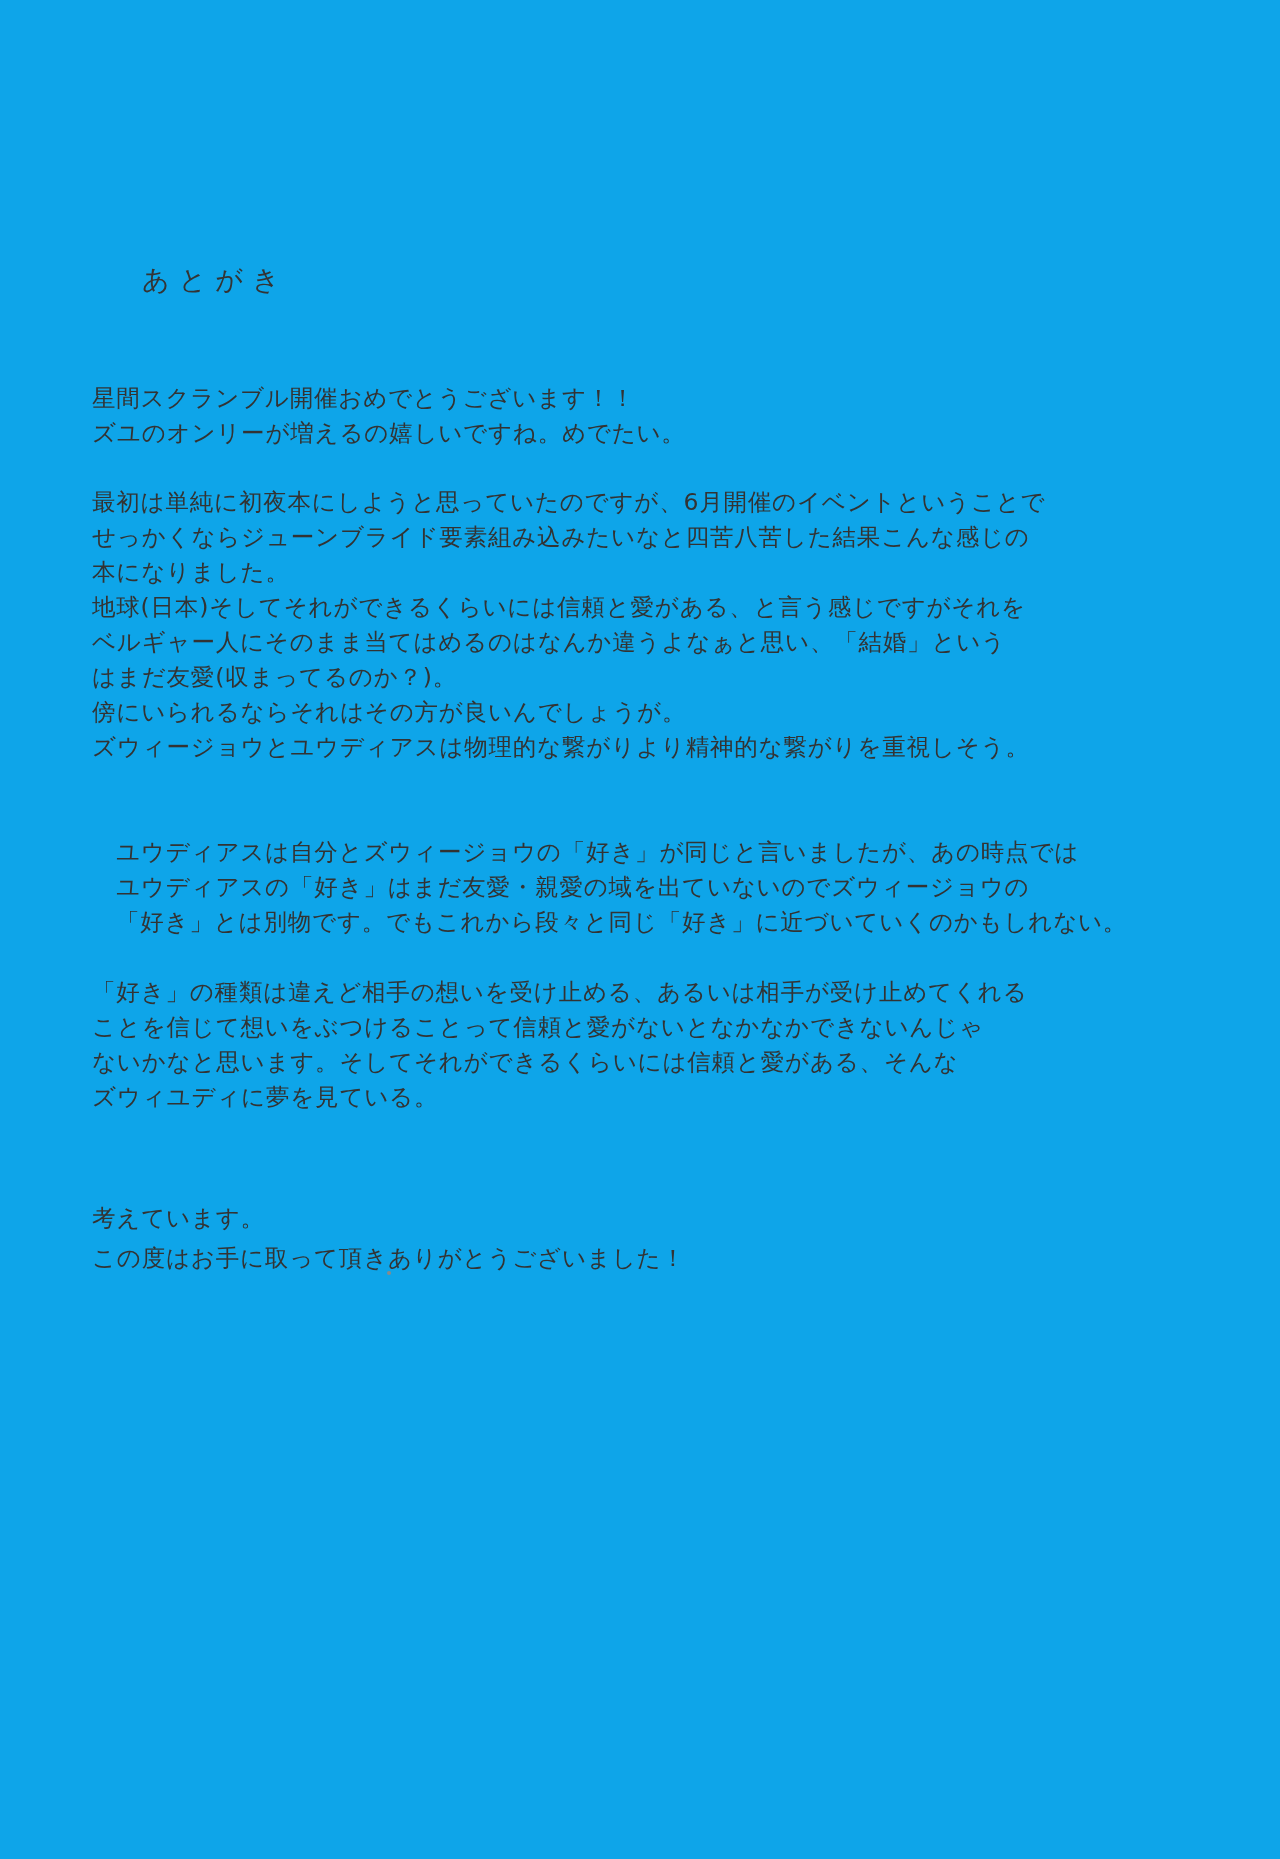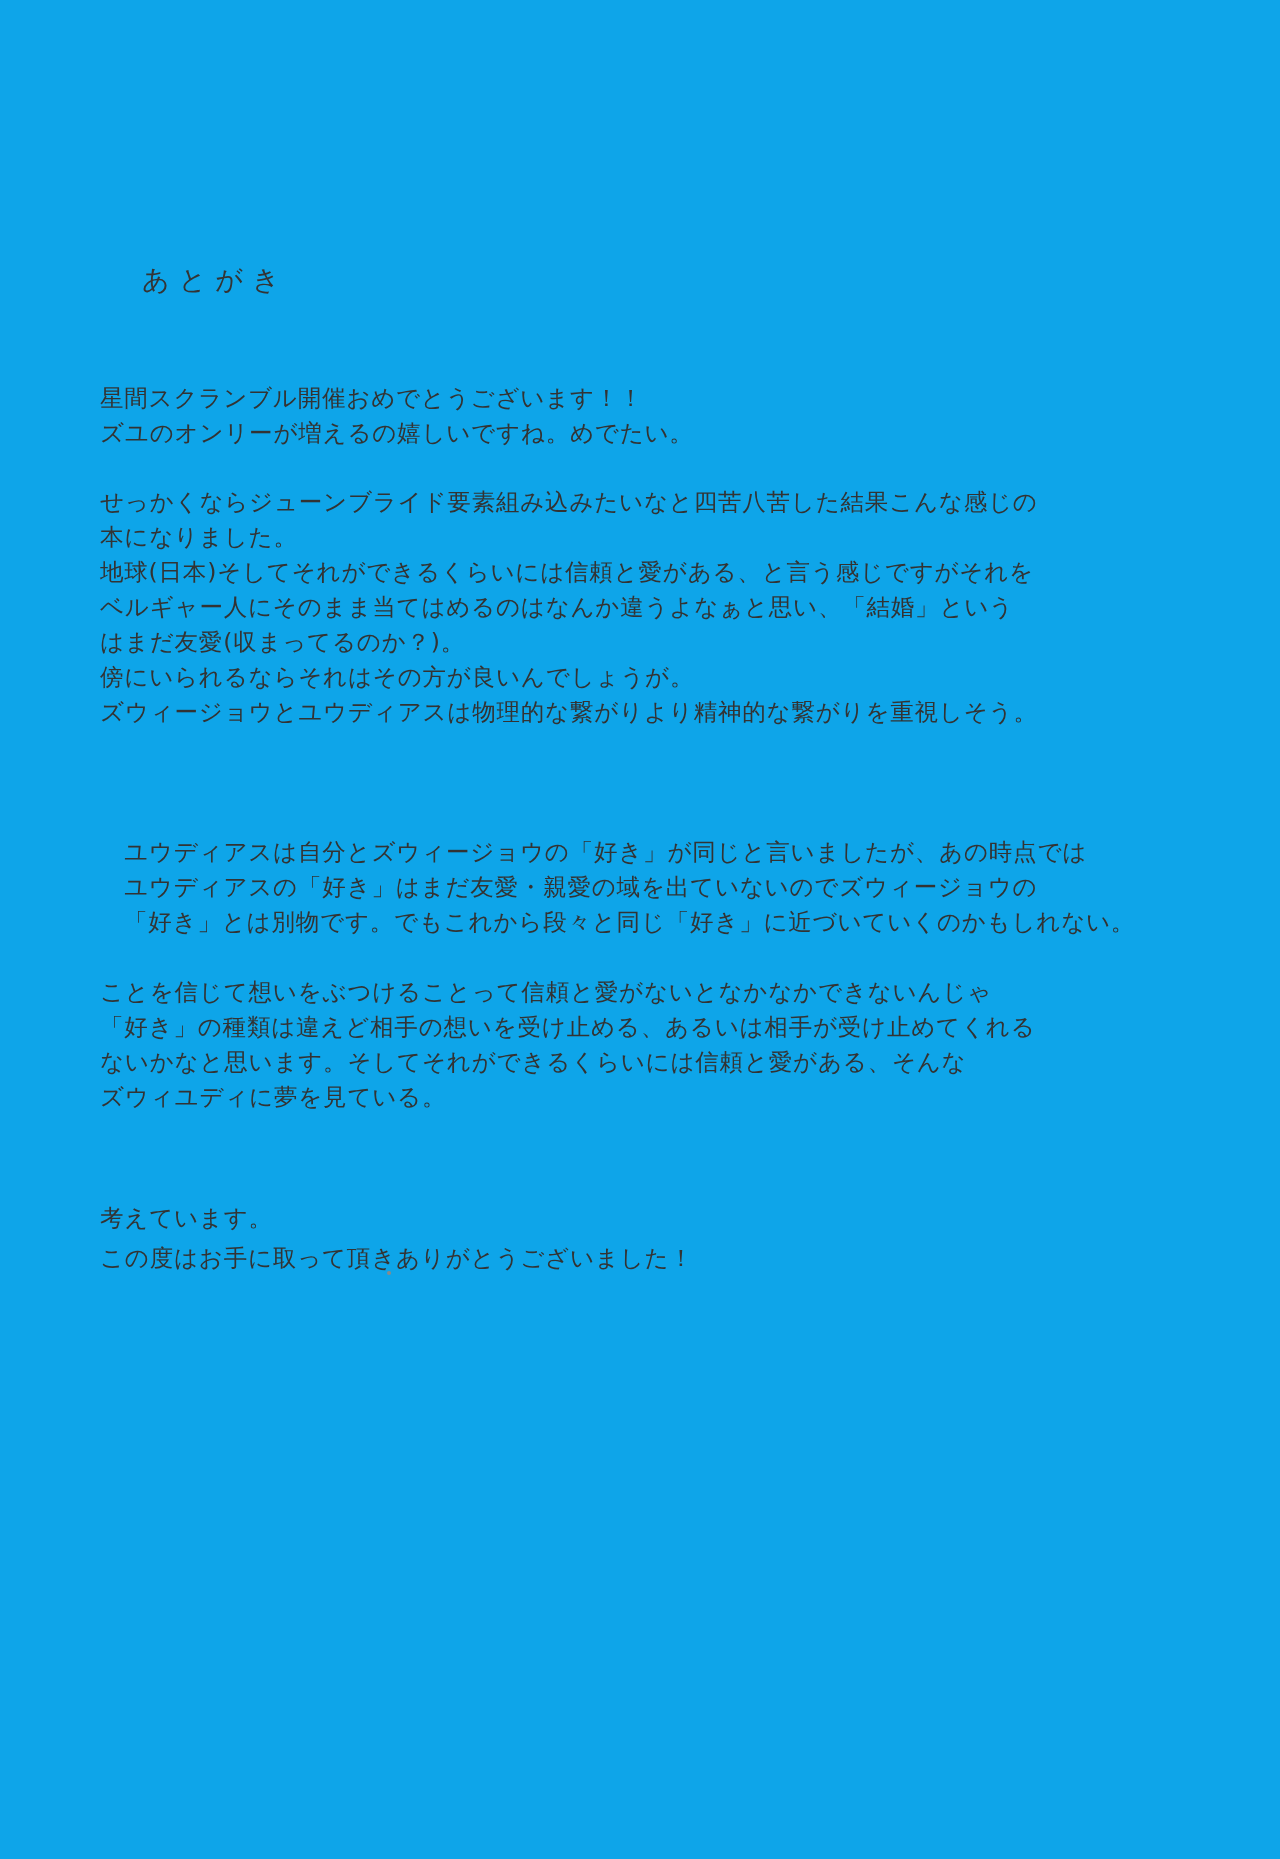--- a/index.html
+++ b/index.html
@@ -26,21 +26,21 @@
     top: 262px;
     margin: 0;
     font-size: 27px;
     font-weight: 500;
     letter-spacing: 9px;
     color: #343434;
     white-space: nowrap;
   }
   .para {
     position: absolute;
-    left: 100px;
+    left: 92px;
     margin: 0;
     font-size: 23.5px;
     line-height: 35px;
     letter-spacing: 0.8px;
     color: #333333;
   }
   .para .line {
     display: block;
     white-space: nowrap;
   }
@@ -65,38 +65,39 @@
 <div class="page">
 
   <h1 class="title">あとがき</h1>
 
   <p class="para p1">
     <span class="line">星間スクランブル開催おめでとうございます！！</span>
     <span class="line">ズユのオンリーが増えるの嬉しいですね。めでたい。</span>
   </p>
 
   <p class="para p2">
+    <span class="line">最初は単純に初夜本にしようと思っていたのですが、6月開催のイベントということで</span>
     <span class="line">せっかくならジューンブライド要素組み込みたいなと四苦八苦した結果こんな感じの</span>
     <span class="line">本になりました。</span>
     <span class="line">地球(日本)そしてそれができるくらいには信頼と愛がある、と言う感じですがそれを</span>
     <span class="line">ベルギャー人にそのまま当てはめるのはなんか違うよなぁと思い、「結婚」という</span>
     <span class="line">はまだ友愛(収まってるのか？)。</span>
     <span class="line">傍にいられるならそれはその方が良いんでしょうが。</span>
     <span class="line">ズウィージョウとユウディアスは物理的な繋がりより精神的な繋がりを重視しそう。</span>
   </p>
 
   <p class="para p3">
     <span class="line">ユウディアスは自分とズウィージョウの「好き」が同じと言いましたが、あの時点では</span>
     <span class="line">ユウディアスの「好き」はまだ友愛・親愛の域を出ていないのでズウィージョウの</span>
     <span class="line">「好き」とは別物です。でもこれから段々と同じ「好き」に近づいていくのかもしれない。</span>
   </p>
 
   <p class="para p4">
+    <span class="line">「好き」の種類は違えど相手の想いを受け止める、あるいは相手が受け止めてくれる</span>
     <span class="line">ことを信じて想いをぶつけることって信頼と愛がないとなかなかできないんじゃ</span>
-    <span class="line">「好き」の種類は違えど相手の想いを受け止める、あるいは相手が受け止めてくれる</span>
     <span class="line">ないかなと思います。そしてそれができるくらいには信頼と愛がある、そんな</span>
     <span class="line">ズウィユディに夢を見ている。</span>
   </p>
 
   <p class="para p5">
     <span class="line">考えています。</span>
     <span class="line">この度はお手に取って頂きありがとうございました！</span>
   </p>
 
   <div class="artifact-dot"></div>

